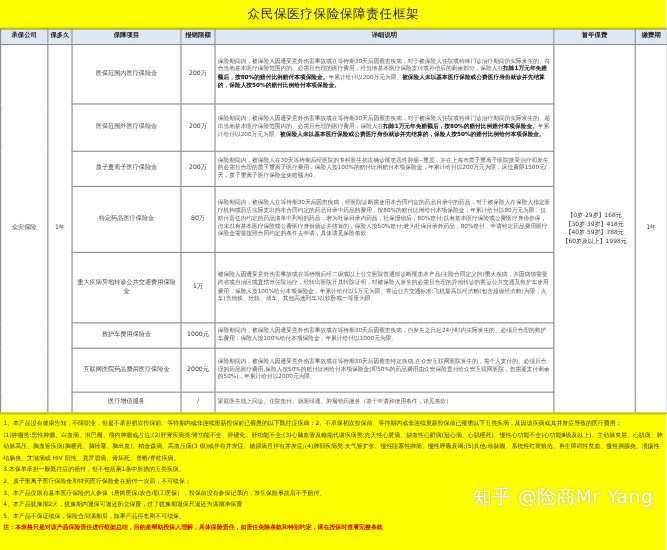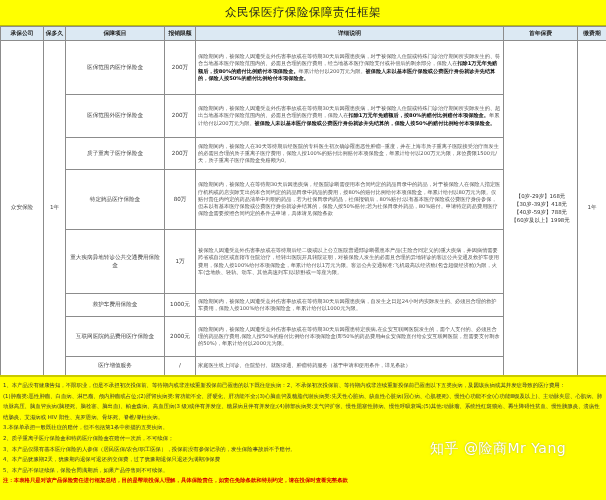--- a/index.html
+++ b/index.html
@@ -30,21 +30,21 @@
   .premium-line { display: block; line-height: 8px; font-size: 5.4px; color: #333; }
   .footer {
     position: absolute; left: 0; top: 375px; width: 606px; height: 125px;
     background: #ffff00; border-top: 2px solid #c9c900;
     padding: 3px 3px 0 3px;
   }
   .footer p { font-size: 5.4px; line-height: 10.6px; color: #333; white-space: nowrap; overflow: hidden; }
   .footer p.wrap2 { white-space: normal; line-height: 10.6px; }
   .footer p.note { color: #d10000; font-weight: bold; }
   .watermark {
-    position: absolute; left: 430px; top: 440px; font-size: 14px; color: #ffffff;
+    position: absolute; left: 430px; top: 440px; font-size: 17px; color: #ffffff;
     text-shadow: 0 0 2px rgba(120,120,120,0.6); letter-spacing: 0.5px;
   }
 </style>
 </head>
 <body>
 
 <div class="title-bar">众民保医疗保险保障责任框架</div>
 
 <table class="main">
   <colgroup>

